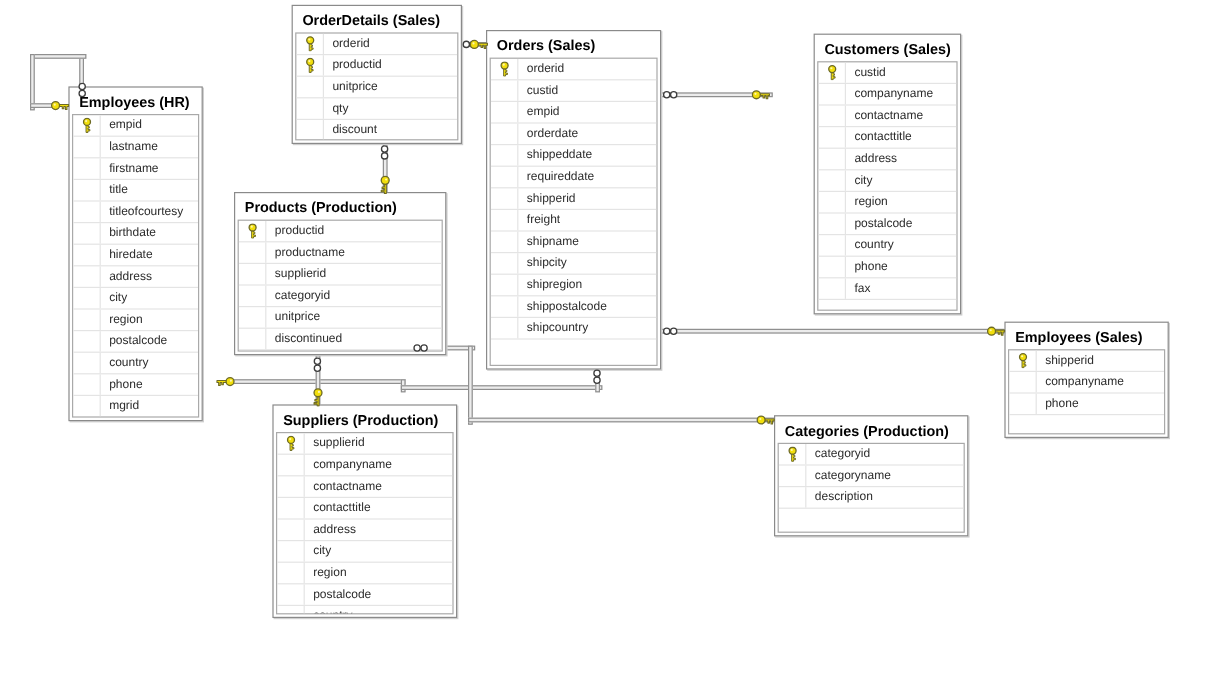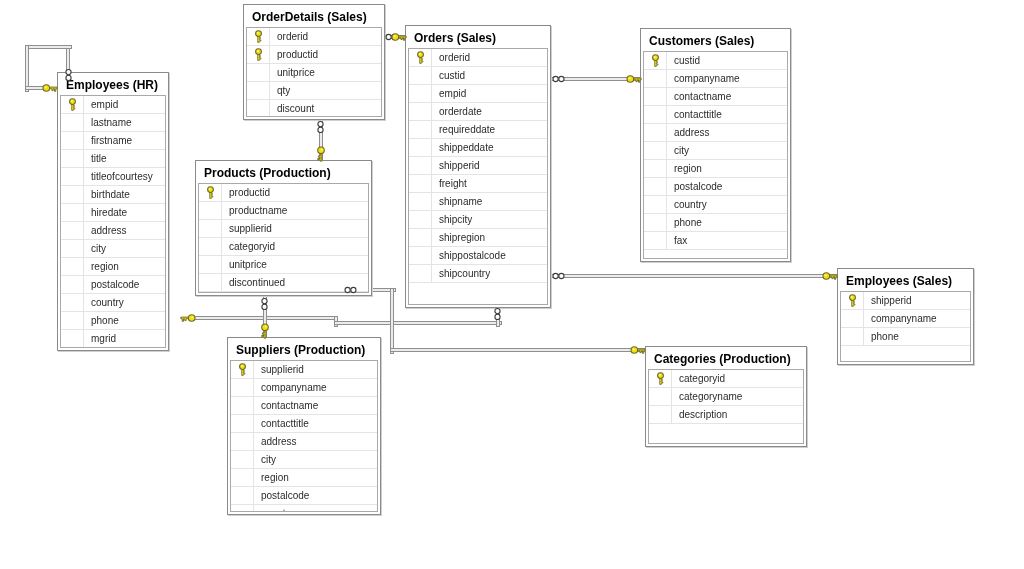--- a/index.html
+++ b/index.html
@@ -229,28 +229,28 @@
         <div class="row">
           <span class="keycell"></span>
           <span class="colname">empid</span>
         </div>
         <div class="row">
           <span class="keycell"></span>
           <span class="colname">orderdate</span>
         </div>
         <div class="row">
           <span class="keycell"></span>
+          <span class="colname">shippeddate</span>
+        </div>
+        <div class="row">
+          <span class="keycell"></span>
           <span class="colname">requireddate</span>
         </div>
         <div class="row">
           <span class="keycell"></span>
-          <span class="colname">shippeddate</span>
-        </div>
-        <div class="row">
-          <span class="keycell"></span>
           <span class="colname">shipperid</span>
         </div>
         <div class="row">
           <span class="keycell"></span>
           <span class="colname">freight</span>
         </div>
         <div class="row">
           <span class="keycell"></span>
           <span class="colname">shipname</span>
         </div>
@@ -266,21 +266,21 @@
           <span class="keycell"></span>
           <span class="colname">shippostalcode</span>
         </div>
         <div class="row">
           <span class="keycell"></span>
           <span class="colname">shipcountry</span>
         </div>
       </div>
   </div>
 
-  <div class="tbl" style="left:640px;top:28px;width:151px;height:234px">
+  <div class="tbl" style="left:678px;top:28px;width:123px;height:234px">
     <div class="tbl-title">Customers (Sales)</div>
     <div class="tbl-body">
         <div class="row">
           <span class="keycell">
             <svg width="9" height="13" viewBox="0 0 9 13">
               <path d="M3.7 6.1 V12.4 H5.3 V11.1 H6.9 V9.9 H5.3 V8.7 H6.4 V7.5 H5.3 V6.1 Z" fill="#f2df0c" stroke="#6d6a26" stroke-width="0.8" stroke-linejoin="round"></path>
               <circle cx="4.5" cy="3.6" r="2.9" fill="#f2df0c" stroke="#6d6a26" stroke-width="1.1"></circle>
               <circle cx="3.8" cy="2.9" r="0.9" fill="#fdf6b0"></circle>
             </svg>
           </span>

